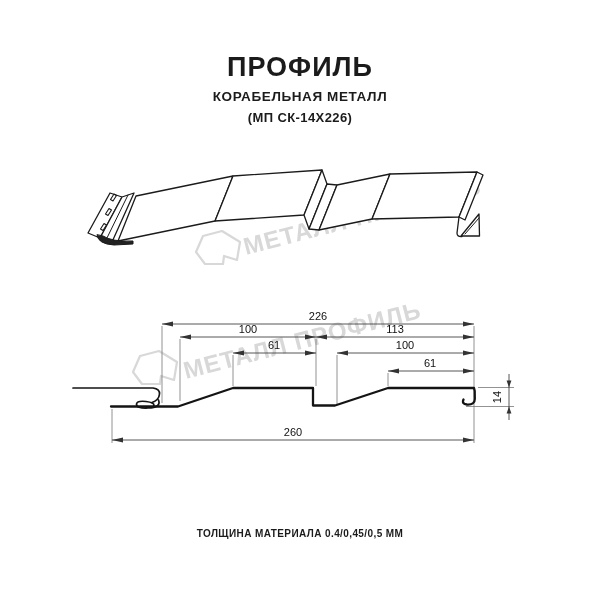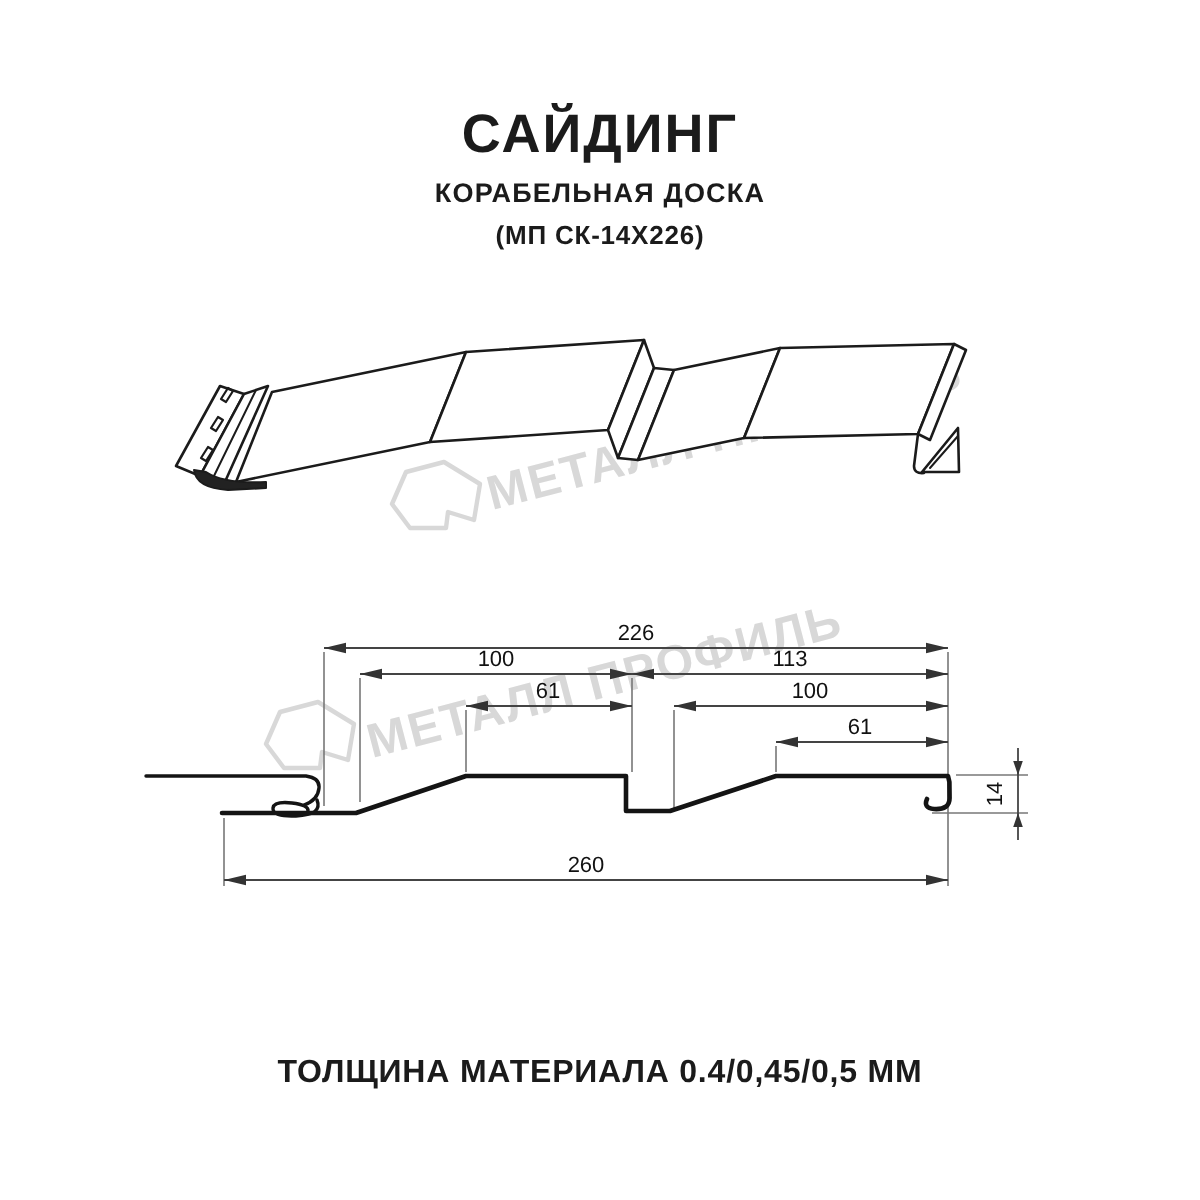--- a/index.html
+++ b/index.html
@@ -6,31 +6,31 @@
   body{
     width:600px;height:600px;position:relative;background:#ffffff;
     font-family:"Liberation Sans","DejaVu Sans",sans-serif;color:#1a1a1a;
     overflow:hidden;
   }
   .header{position:absolute;top:54px;left:0;width:600px;text-align:center;}
   .header h1{margin:0;font-size:27px;line-height:1;font-weight:bold;letter-spacing:1px;color:#1b1b1b;}
   .subtitle{margin-top:9px;font-size:13.5px;line-height:1;font-weight:bold;letter-spacing:.6px;color:#1b1b1b;}
   .model{margin-top:7px;font-size:13px;line-height:1;font-weight:bold;letter-spacing:.4px;color:#1b1b1b;}
   .footer{position:absolute;top:528px;left:0;width:600px;text-align:center;
-    font-size:16px;font-weight:bold;letter-spacing:.4px;color:#1b1b1b;}
+    font-size:10px;font-weight:bold;letter-spacing:.4px;color:#1b1b1b;}
   svg{position:absolute;top:0;left:0;}
   .dimtxt{font-size:11px;fill:#111;}
   .wmtxt{font-size:24px;font-weight:bold;fill:#d8d8d8;letter-spacing:1px;}
 </style>
 </head>
 <body>
 
 <div class="header">
-  <h1>САЙДИНГ</h1>
-  <div class="subtitle">КОРАБЕЛЬНАЯ ДОСКА</div>
+  <h1>ПРОФИЛЬ</h1>
+  <div class="subtitle">КОРАБЕЛЬНАЯ МЕТАЛЛ</div>
   <div class="model">(МП СК-14Х226)</div>
 </div>
 
 <svg width="600" height="600" viewBox="0 0 600 600">
   <defs>
     <marker id="aEnd" markerWidth="12" markerHeight="8" refX="11" refY="4" orient="auto" markerUnits="userSpaceOnUse">
       <path d="M0,1.4 L11,4 L0,6.6 Z" fill="#333"></path>
     </marker>
     <marker id="aStart" markerWidth="12" markerHeight="8" refX="11" refY="4" orient="auto-start-reverse" markerUnits="userSpaceOnUse">
       <path d="M0,1.4 L11,4 L0,6.6 Z" fill="#333"></path>

